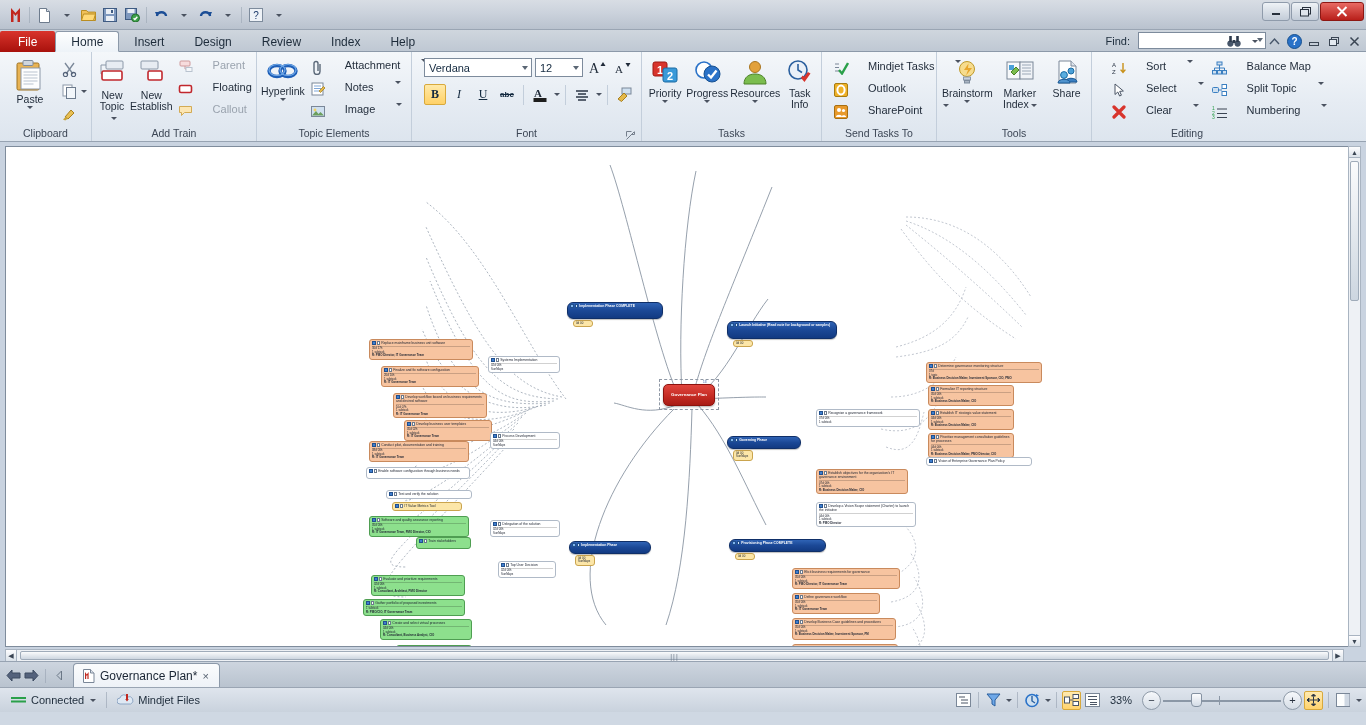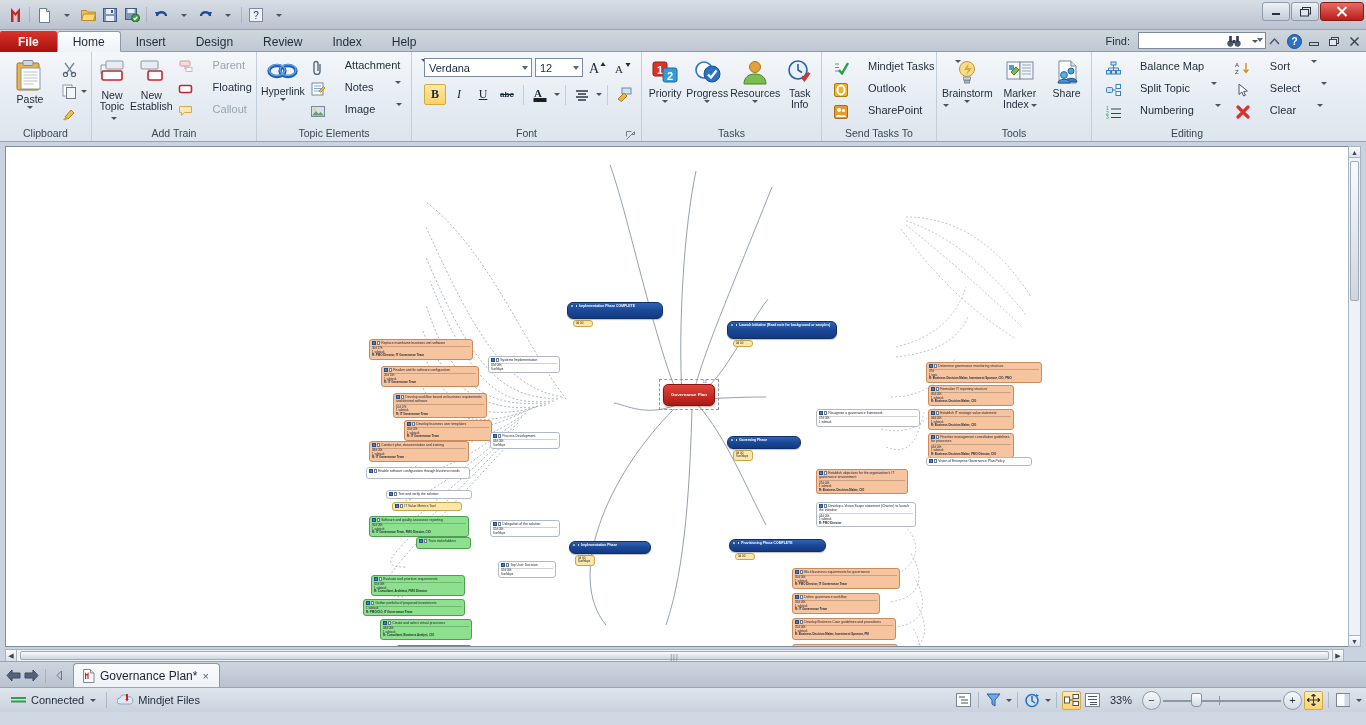--- a/index.html
+++ b/index.html
@@ -40,21 +40,21 @@
     position:relative; height:22px; width:100%;
     background:linear-gradient(180deg,#cfd6de,#bfc8d3);
     border-bottom:1px solid #8c99a9;
     display:flex; align-items:flex-end;
   }
   .tab{
     height:21px; padding:0 15px; display:flex; align-items:center;
     font-size:12px; color:#1d2b3a; cursor:pointer; position:relative; top:1px;
   }
   .tab.file{
-    background:linear-gradient(180deg,#d9342c,#a8110c); color:#fff; font-weight:bold;
+    background:linear-gradient(180deg,#d9342c,#a8110c); color:#fff; font-weight:normal;
     border-radius:2px 2px 0 0; padding:0 18px; height:21px;
   }
   .tab.active{
     background:linear-gradient(180deg,#fdfefe,#eef3f8);
     border:1px solid #8c99a9; border-bottom:1px solid #eef3f8;
     border-radius:3px 3px 0 0;
   }
   #findbox{ position:absolute; right:100px; top:2px; display:flex; align-items:center; gap:8px; }
   #findbox .lbl{ font-size:11px; color:#20303f; }
   #find-input{
@@ -692,20 +692,51 @@
           <path d="M6 24 c0 -5 12 -5 12 0 z" fill="#4e92cc" stroke="#1b5a96"></path>
         </svg>
         <div class="bglabel">Share</div>
       </div>
     </div>
     <div class="rgroup-title">Tools</div>
   </div>
 
   <div class="rgroup" style="width:190px; border-right:none">
     <div class="rgroup-body" style="padding-left:6px;padding-top:4px">
+      <div style="display:flex;flex-direction:column;gap:1px;margin-left:6px">
+        <div class="smallbtn">
+          <span class="icowrap">
+            <svg width="15" height="14" viewBox="0 0 15 14">
+                <text x="0" y="6" font-size="6" fill="#2b3646" font-family="Liberation Sans">A</text>
+                <text x="0" y="13" font-size="6" fill="#2b3646" font-family="Liberation Sans">Z</text>
+                <path d="M11 2 v9 M8.6 8.6 L11 11.4 L13.4 8.6" stroke="#c89018" stroke-width="1.4" fill="none"></path>
+              </svg>
+          </span>
+          <span>Sort</span>
+          <span class="caret"></span>
+        </div>
+        <div class="smallbtn">
+          <span class="icowrap">
+            <svg width="14" height="14" viewBox="0 0 14 14">
+                <path d="M3 1 L3 11.5 L5.8 9 L7.6 13 L9.4 12.2 L7.7 8.4 L11.4 8 Z" fill="#fff" stroke="#4a5565"></path>
+              </svg>
+          </span>
+          <span>Select</span>
+          <span class="caret"></span>
+        </div>
+        <div class="smallbtn">
+          <span class="icowrap">
+            <svg width="14" height="14" viewBox="0 0 14 14">
+                <path d="M2 2 L12 12 M12 2 L2 12" stroke="#d8342c" stroke-width="3.2" stroke-linecap="round"></path>
+              </svg>
+          </span>
+          <span>Clear</span>
+          <span class="caret"></span>
+        </div>
+      </div>
       <div style="display:flex;flex-direction:column;gap:1px">
         <div class="smallbtn">
           <span class="icowrap">
             <svg width="15" height="14" viewBox="0 0 15 14">
                 <rect x="5" y="1" width="5" height="3" fill="#cfe0f0" stroke="#3a7fc1"></rect>
                 <path d="M7.5 4 v3 M2.5 7 h10 M2.5 7 v2.5 M12.5 7 v2.5 M7.5 7 v2.5" stroke="#3a7fc1"></path>
                 <rect x=".5" y="9.5" width="4" height="3.5" fill="#cfe0f0" stroke="#3a7fc1"></rect>
                 <rect x="5.5" y="9.5" width="4" height="3.5" fill="#cfe0f0" stroke="#3a7fc1"></rect>
                 <rect x="10.5" y="9.5" width="4" height="3.5" fill="#cfe0f0" stroke="#3a7fc1"></rect>
               </svg>
@@ -731,51 +762,20 @@
                 <text x="0" y="10" font-size="5" fill="#2aa04a" font-family="Liberation Sans">2</text>
                 <text x="0" y="14" font-size="5" fill="#2aa04a" font-family="Liberation Sans">3</text>
                 <g stroke="#3a4553">
                   <path d="M5 4 h10"></path>
                   <path d="M5 8.5 h10"></path>
                   <path d="M5 12.5 h10"></path>
                 </g>
               </svg>
           </span>
           <span>Numbering</span>
-          <span class="caret"></span>
-        </div>
-      </div>
-      <div style="display:flex;flex-direction:column;gap:1px;margin-left:6px">
-        <div class="smallbtn">
-          <span class="icowrap">
-            <svg width="15" height="14" viewBox="0 0 15 14">
-                <text x="0" y="6" font-size="6" fill="#2b3646" font-family="Liberation Sans">A</text>
-                <text x="0" y="13" font-size="6" fill="#2b3646" font-family="Liberation Sans">Z</text>
-                <path d="M11 2 v9 M8.6 8.6 L11 11.4 L13.4 8.6" stroke="#c89018" stroke-width="1.4" fill="none"></path>
-              </svg>
-          </span>
-          <span>Sort</span>
-          <span class="caret"></span>
-        </div>
-        <div class="smallbtn">
-          <span class="icowrap">
-            <svg width="14" height="14" viewBox="0 0 14 14">
-                <path d="M3 1 L3 11.5 L5.8 9 L7.6 13 L9.4 12.2 L7.7 8.4 L11.4 8 Z" fill="#fff" stroke="#4a5565"></path>
-              </svg>
-          </span>
-          <span>Select</span>
-          <span class="caret"></span>
-        </div>
-        <div class="smallbtn">
-          <span class="icowrap">
-            <svg width="14" height="14" viewBox="0 0 14 14">
-                <path d="M2 2 L12 12 M12 2 L2 12" stroke="#d8342c" stroke-width="3.2" stroke-linecap="round"></path>
-              </svg>
-          </span>
-          <span>Clear</span>
           <span class="caret"></span>
         </div>
       </div>
     </div>
     <div class="rgroup-title">Editing</div>
   </div>
 </div>
 
 <div id="workarea">
   <div id="canvas">

